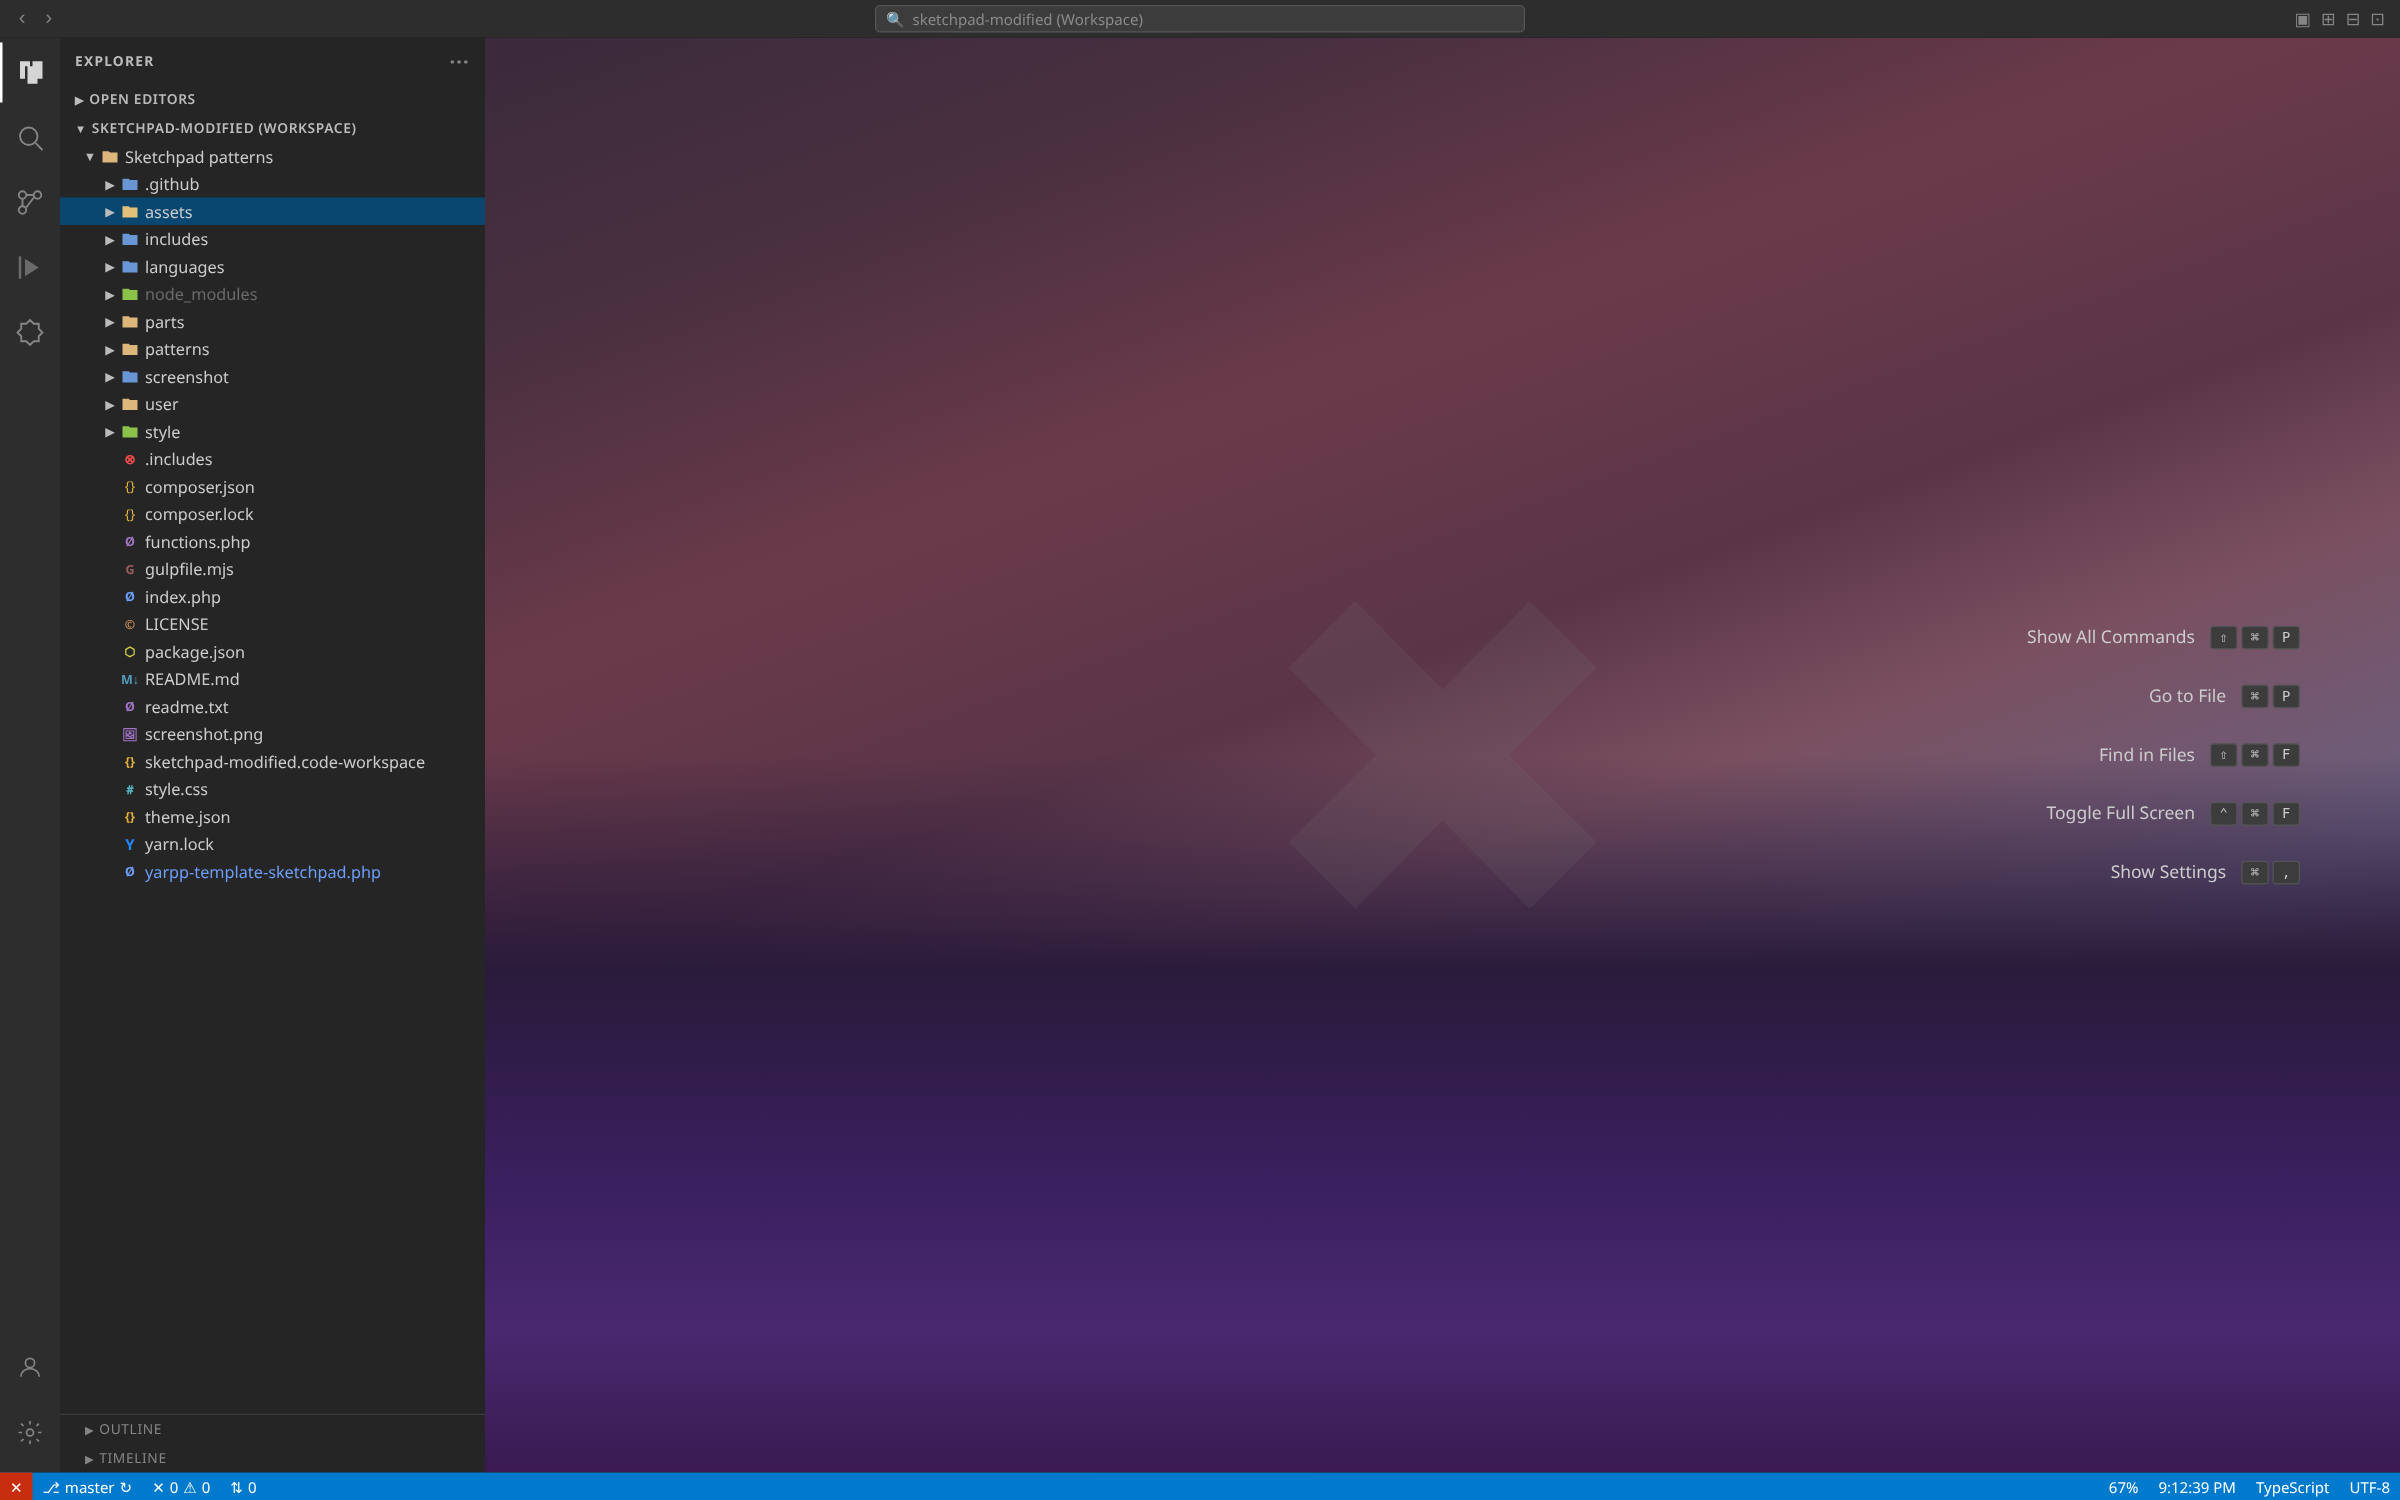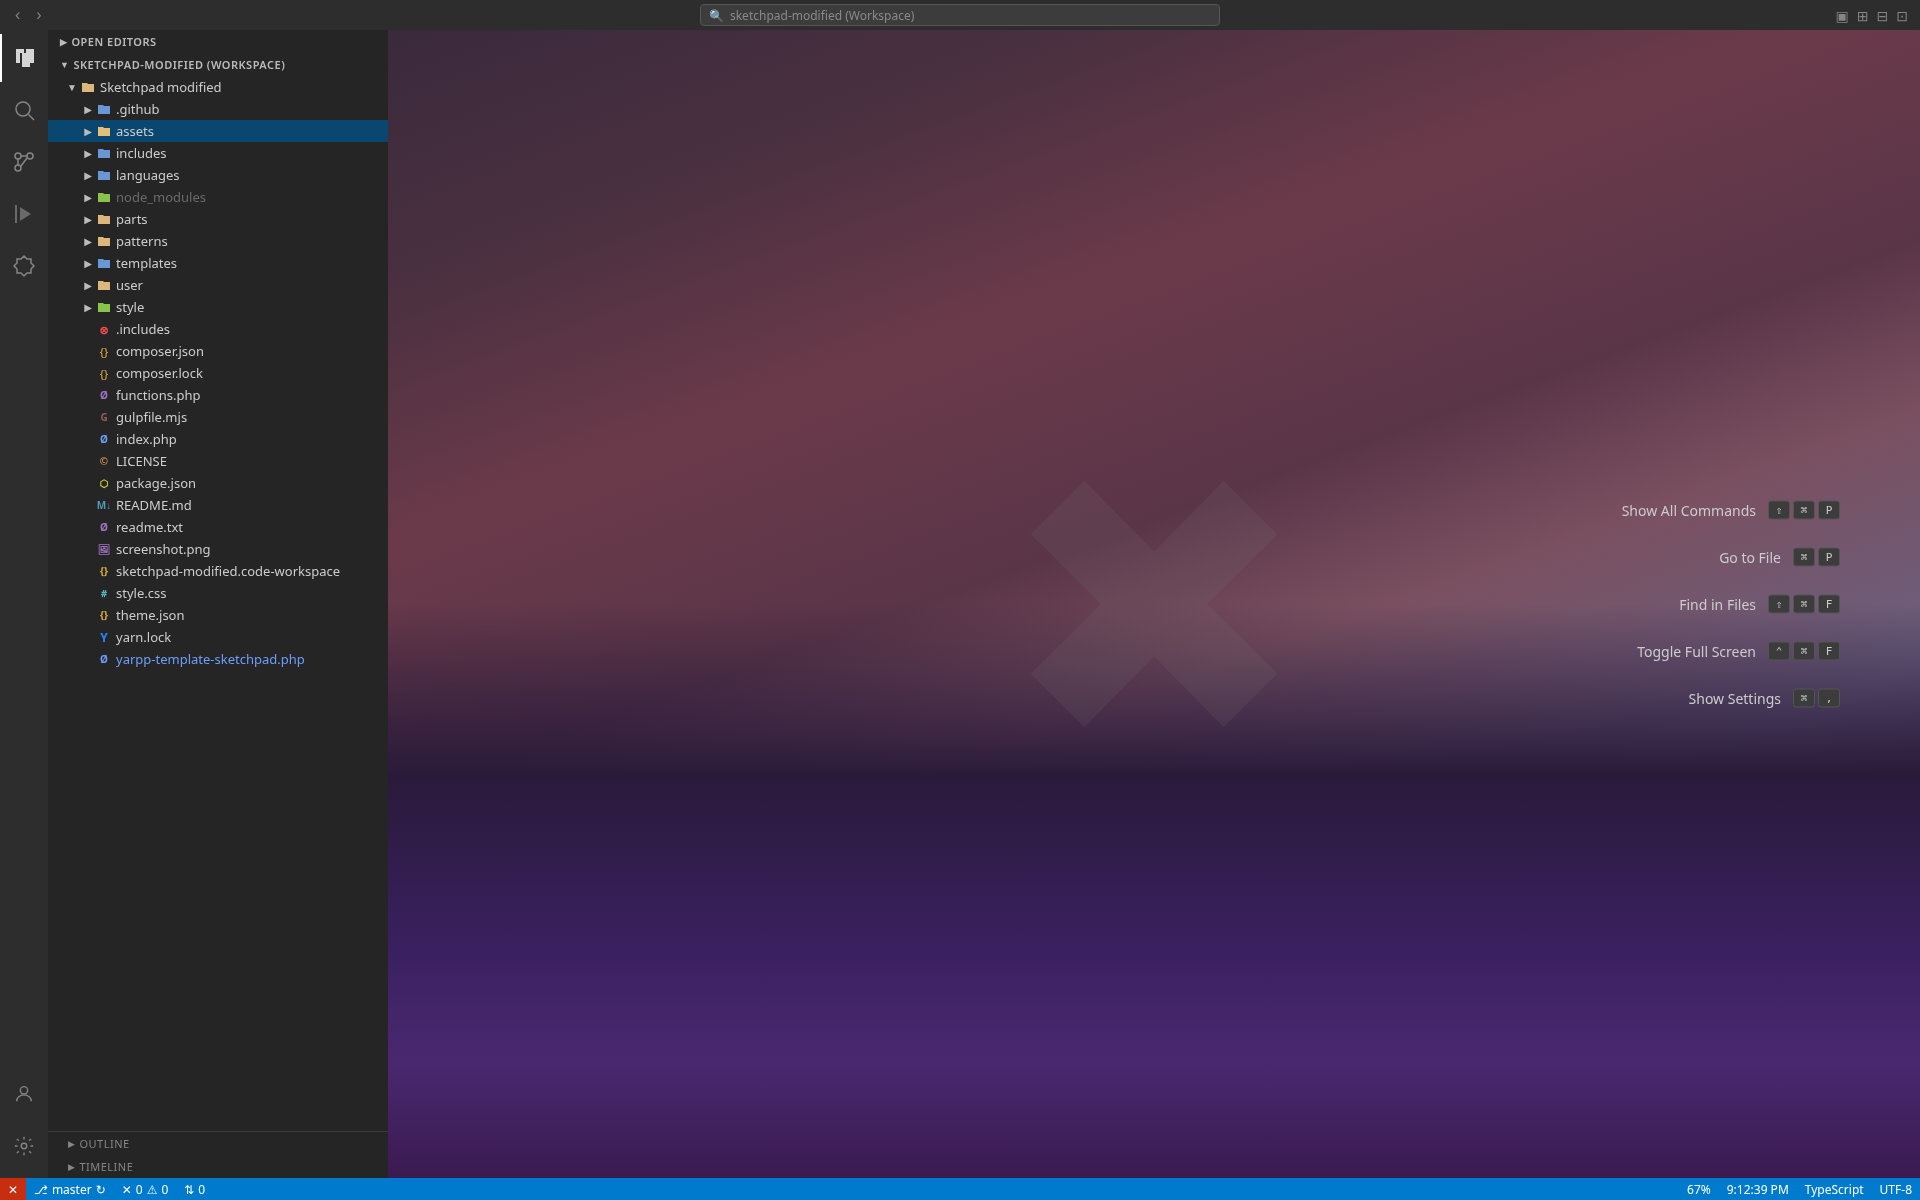--- a/index.html
+++ b/index.html
@@ -382,20 +382,26 @@
       <div class="activity-item">
         <svg width="22" height="22" viewBox="0 0 24 24" fill="none" stroke="#858585" stroke-width="1.5">
           <circle cx="12" cy="12" r="3"></circle>
           <path d="M12 2v3M12 19v3M4.22 4.22l2.12 2.12M17.66 17.66l2.12 2.12M2 12h3M19 12h3M4.22 19.78l2.12-2.12M17.66 6.34l2.12-2.12"></path>
         </svg>
       </div>
     </div>
   </div>
 
   <div class="sidebar">
+    <div class="sidebar-header">
+      <span style="font-size:11px;font-weight:700;letter-spacing:1px;text-transform:uppercase;color:#bbb;">Explorer</span>
+      <div class="sidebar-header-icons">
+        <span style="cursor:pointer;color:#858585;font-size:16px;">···</span>
+      </div>
+    </div>
 
     <div class="sidebar-tree">
 
       <div class="sidebar-section-title">
         <span style="font-size:9px;">▶</span>
         <span>Open Editors</span>
       </div>
 
       <div class="sidebar-section-title">
         <span style="font-size:9px;">▼</span>
@@ -403,21 +409,21 @@
       </div>
 
       <div class="tree-item">
         <div class="tree-indent" style="width:16px;"></div>
         <div class="tree-arrow">▼</div>
         <div class="tree-icon icon-folder">
           <svg width="14" height="14" viewBox="0 0 14 14" fill="#dcb67a">
               <path d="M1 3h5l1 1h6v8H1z"></path>
             </svg>
         </div>
-        <span class="tree-label">Sketchpad modified</span>
+        <span class="tree-label">Sketchpad patterns</span>
       </div>
 
       <div class="tree-item">
         <div class="tree-indent" style="width:32px;"></div>
         <div class="tree-arrow">▶</div>
         <div class="tree-icon">
           <svg width="14" height="14" viewBox="0 0 14 14">
               <path d="M1 3h5l1 1h6v8H1z" fill="#6997d5"></path>
             </svg>
         </div>
@@ -491,21 +497,21 @@
       </div>
 
       <div class="tree-item">
         <div class="tree-indent" style="width:32px;"></div>
         <div class="tree-arrow">▶</div>
         <div class="tree-icon">
           <svg width="14" height="14" viewBox="0 0 14 14">
               <path d="M1 3h5l1 1h6v8H1z" fill="#6997d5"></path>
             </svg>
         </div>
-        <span class="tree-label">templates</span>
+        <span class="tree-label">screenshot</span>
       </div>
 
       <div class="tree-item">
         <div class="tree-indent" style="width:32px;"></div>
         <div class="tree-arrow">▶</div>
         <div class="tree-icon">
           <svg width="14" height="14" viewBox="0 0 14 14">
               <path d="M1 3h5l1 1h6v8H1z" fill="#dcb67a"></path>
             </svg>
         </div>

